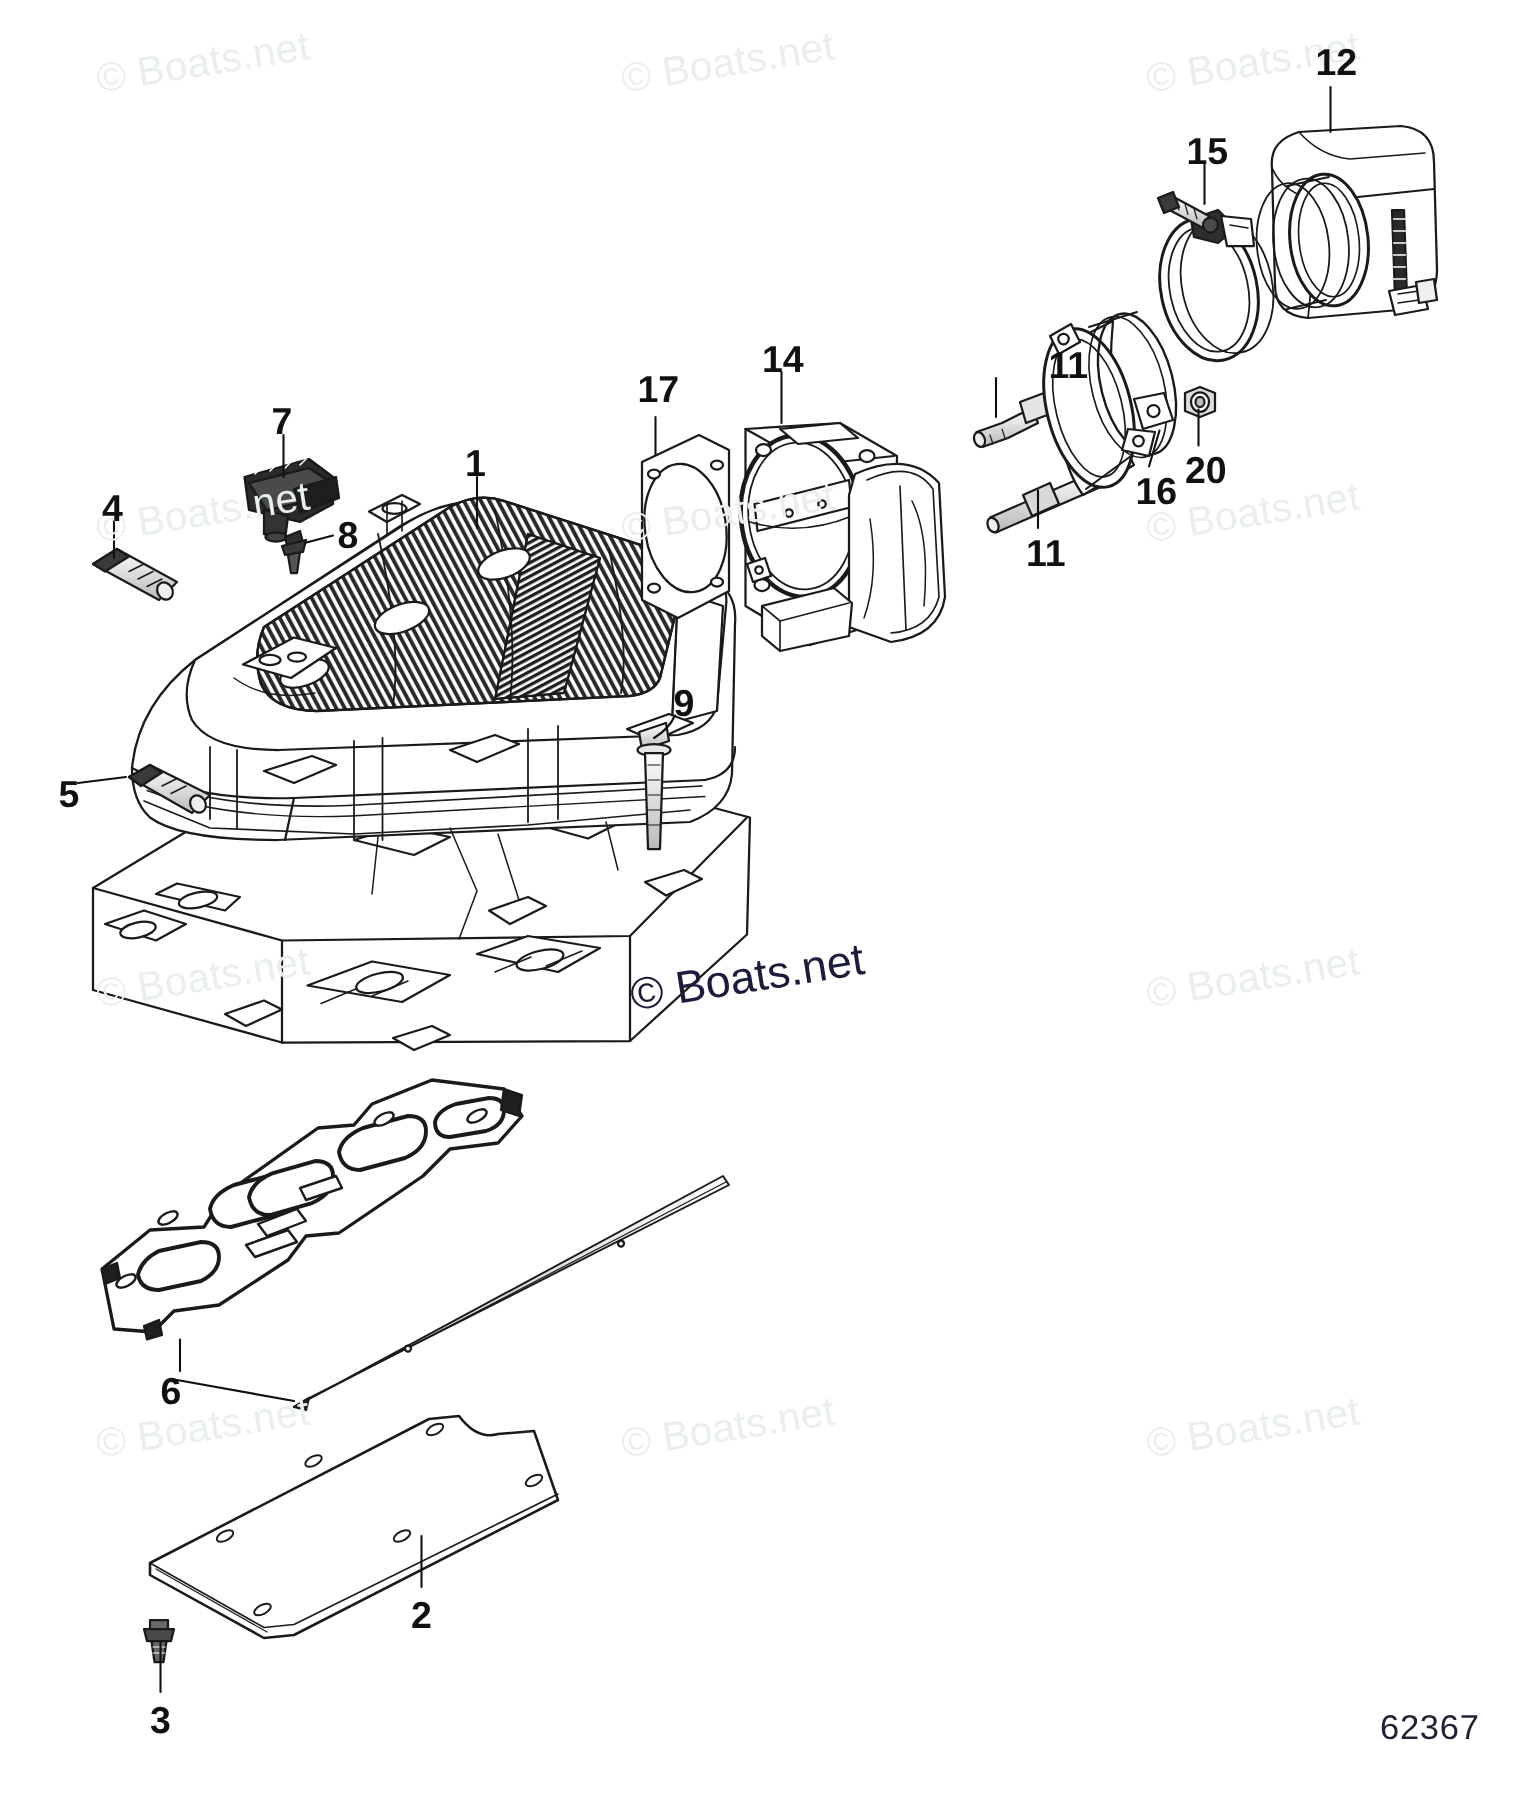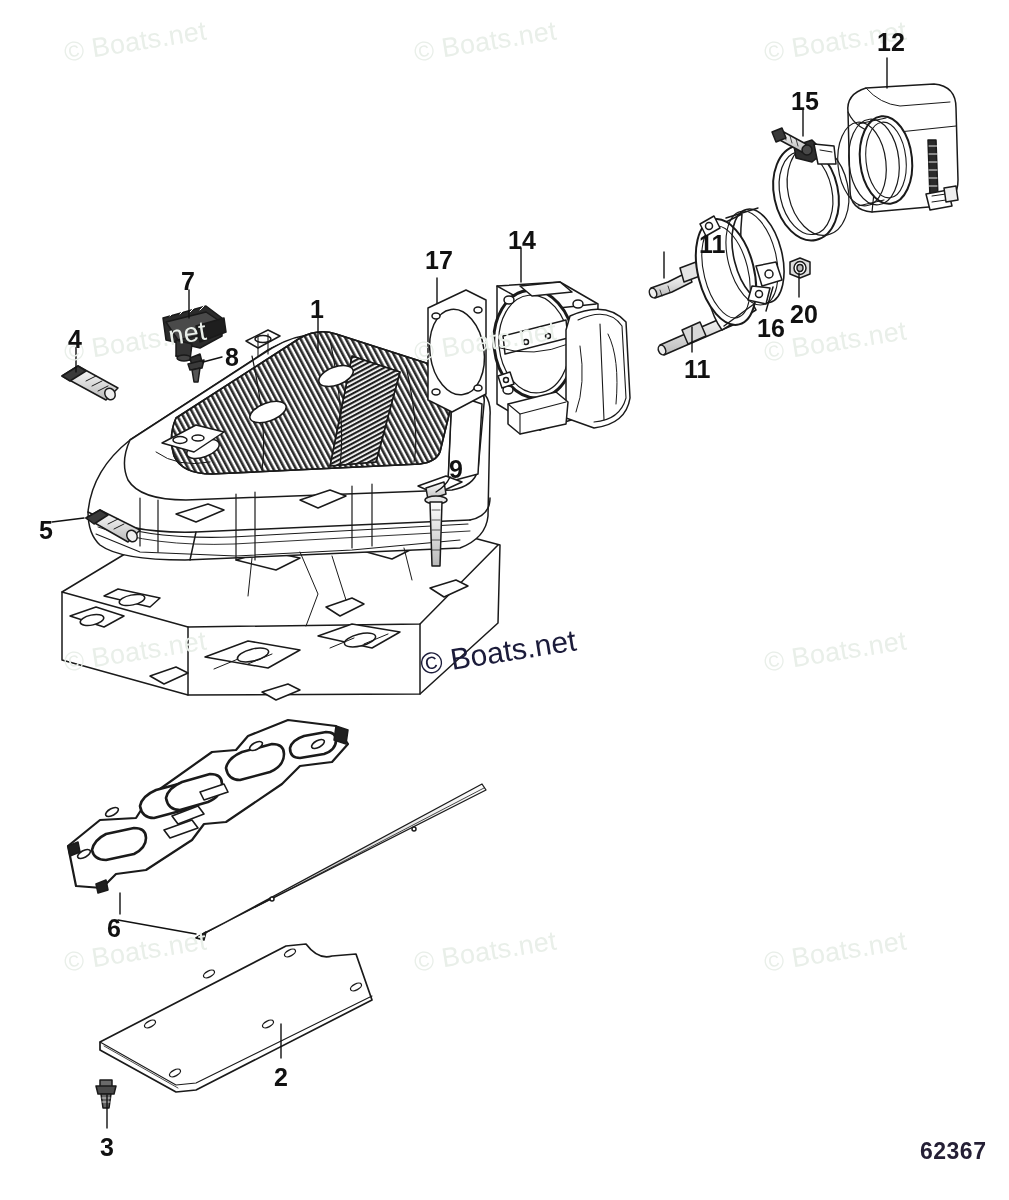--- a/index.html
+++ b/index.html
@@ -39,21 +39,21 @@
     font-family:"Liberation Sans", sans-serif;
     font-weight:bold;
     font-size:25px;
     color:#111;
     line-height:1;
     white-space:nowrap;
   }
   #diagram-number{
     position:absolute;
     font-family:"Liberation Sans", sans-serif;
-    font-weight:bold;
+    font-weight:normal;
     font-size:23px;
     color:#241f35;
     letter-spacing:.5px;
   }
 </style>
 </head>
 <body>
 
 <div id="stage">
 

